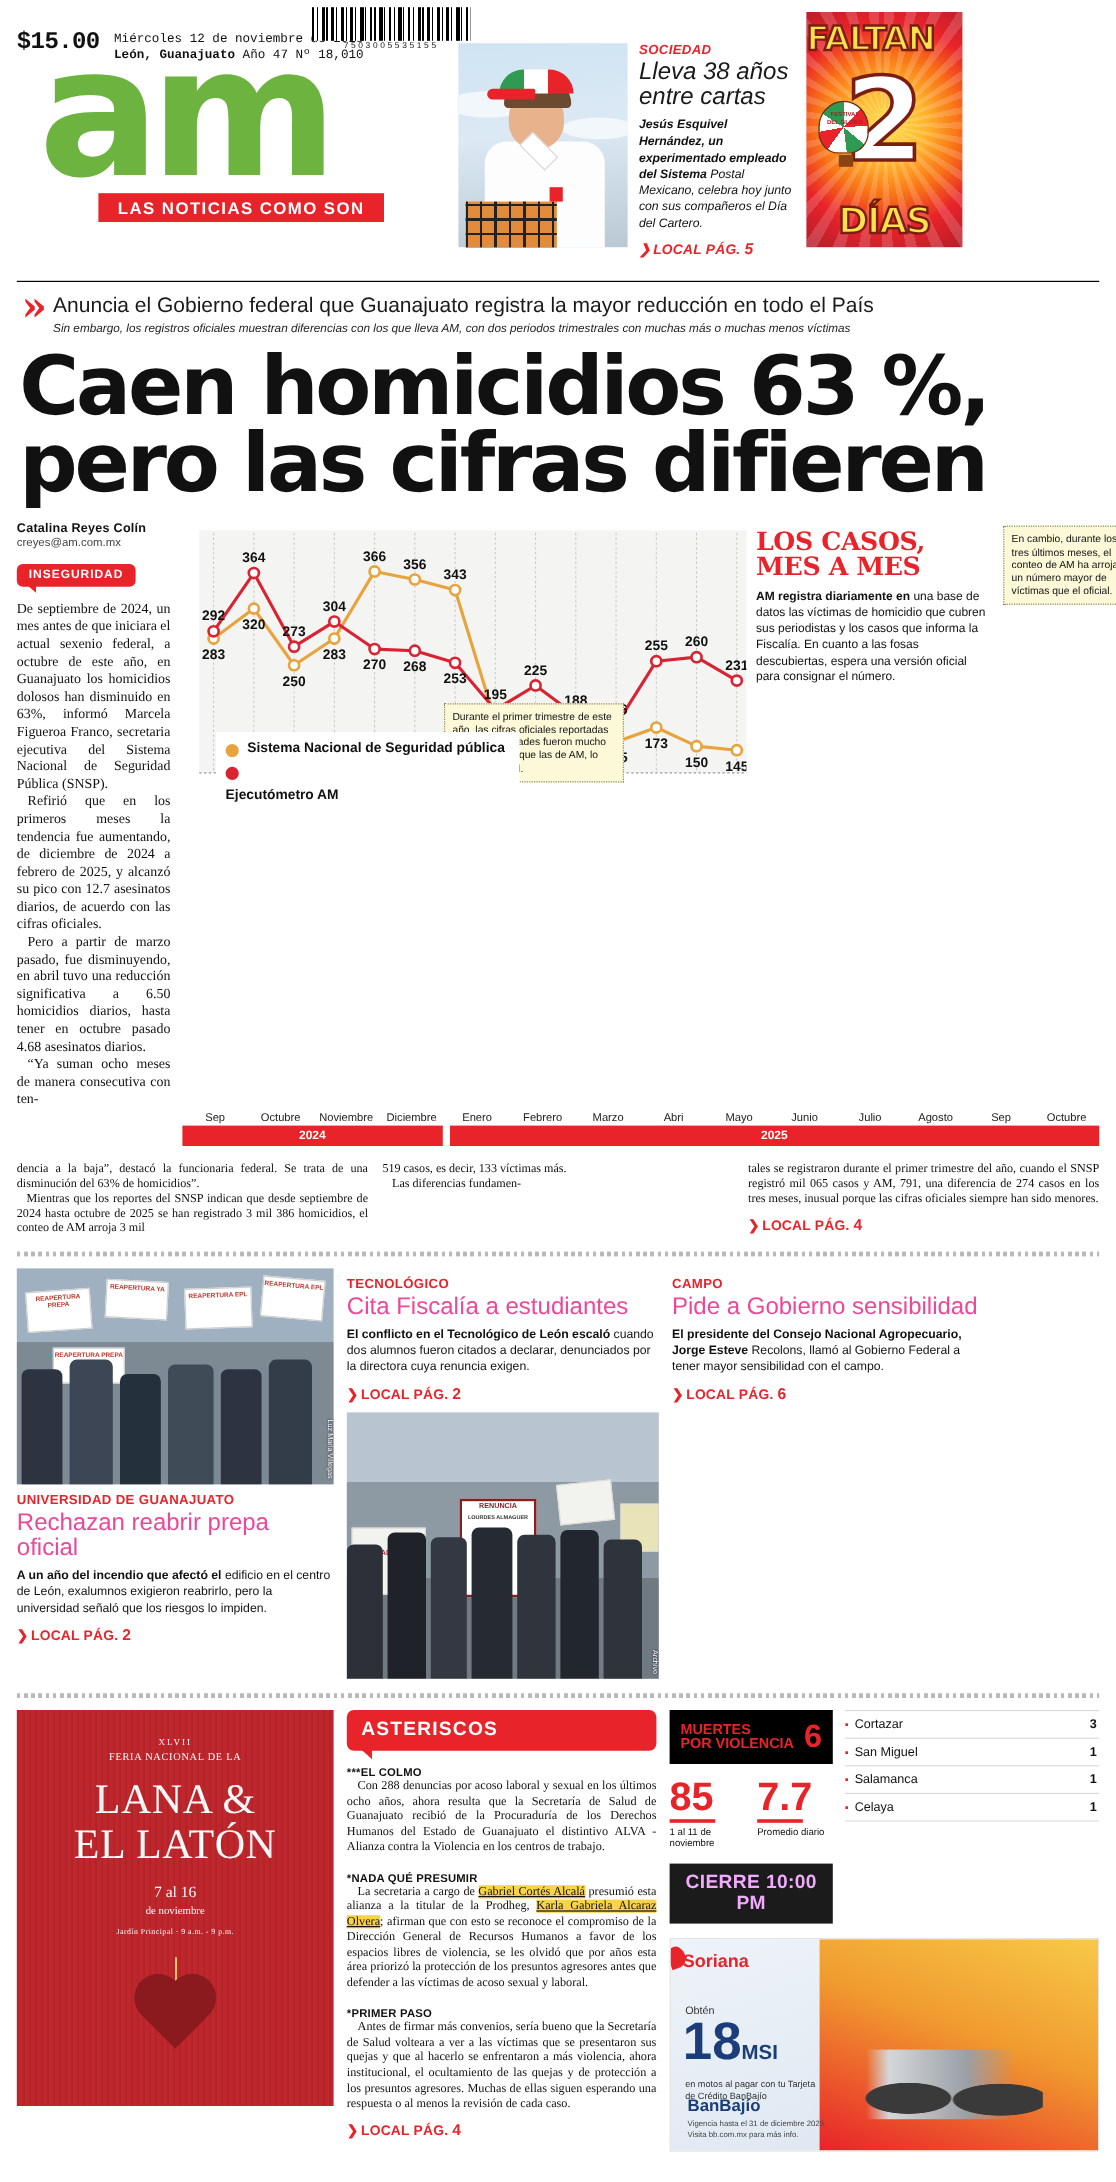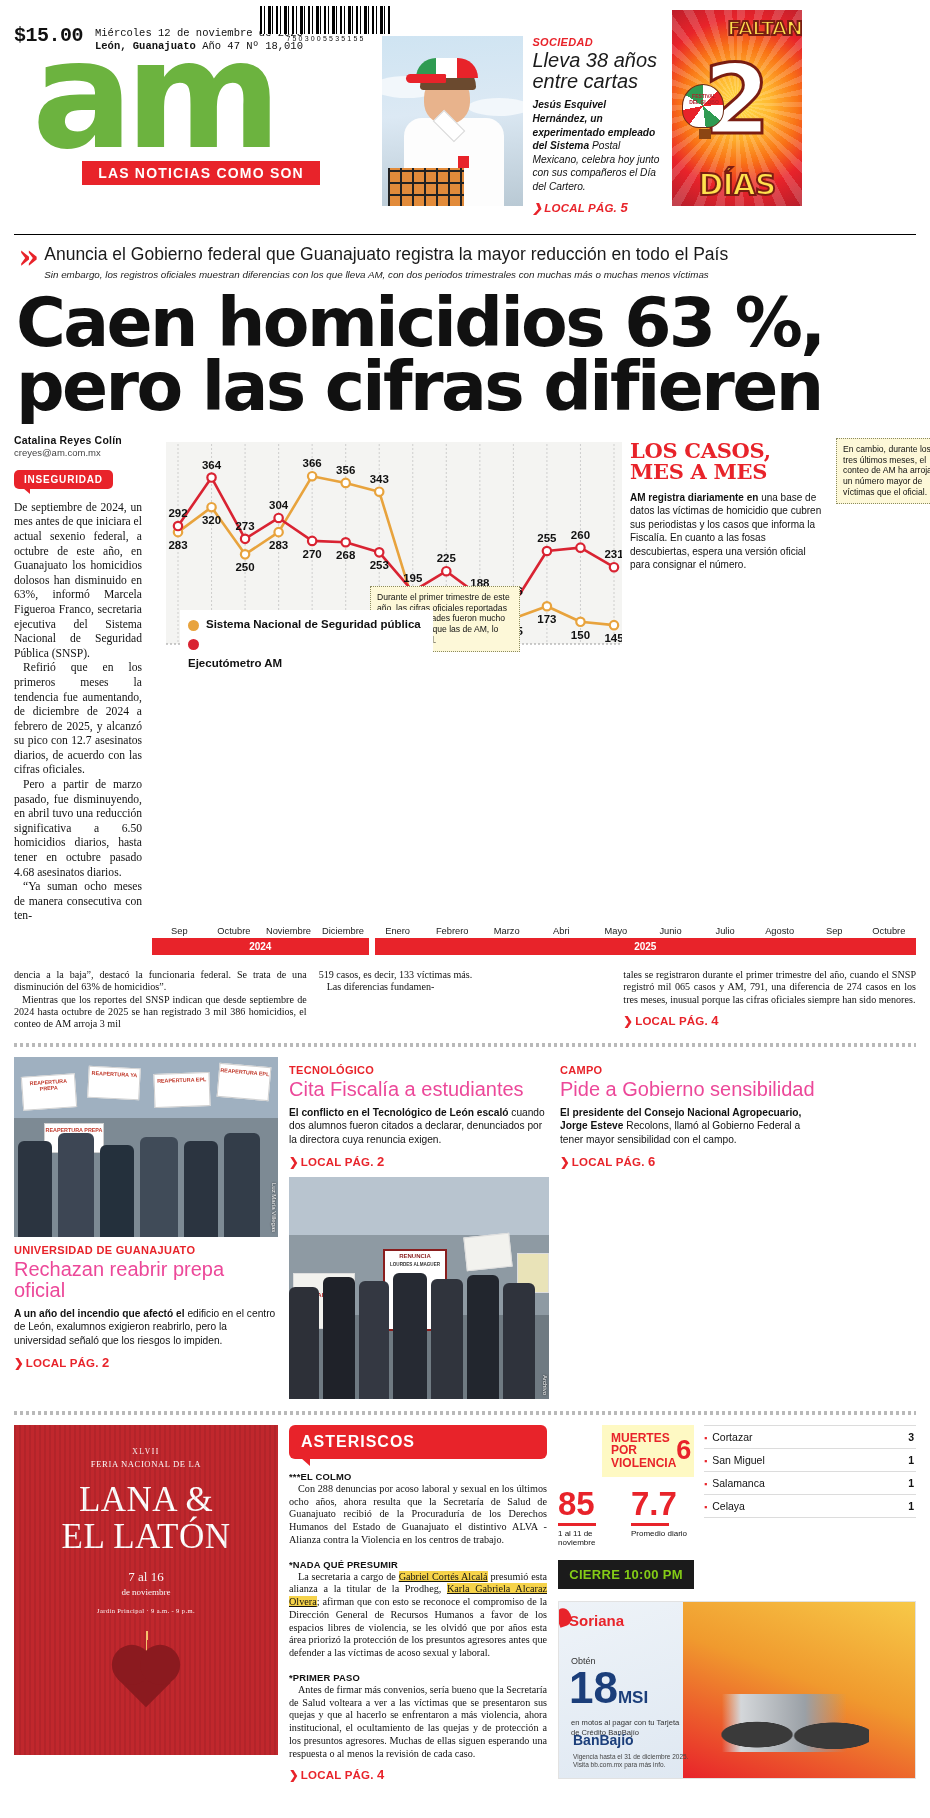--- a/index.html
+++ b/index.html
@@ -58,22 +58,22 @@
   .pagref { color:#e8232a; font-weight:bold; font-size:11.5px; margin-top:7px; letter-spacing:0.2px; }
   .pagref .pg { font-size:13px; }
   .pagref .ar { margin-right:2px; }
 
   
   .promo { position:absolute; left:658px; top:10px; width:130px; height:196px;
       background:radial-gradient(circle at 52% 48%, #ffe14d 0%, #ffb52e 26%, #f97316 48%, #e8232a 70%, #b31d2b 100%);
       overflow:hidden; }
   .promo:before { content:""; position:absolute; inset:0;
       background:repeating-conic-gradient(from 0deg at 50% 48%, rgba(255,255,255,.16) 0deg 5deg, transparent 5deg 11deg); }
-  .promo-t { position:absolute; top:6px; left:0; right:0; text-align:right;
-      font-family:"DejaVu Sans", sans-serif; font-weight:bold; font-size:20px; color:#ffe14d;
+  .promo-t { position:absolute; top:6px; left:0; right:0; text-align:left;
+      font-family:"DejaVu Sans", sans-serif; font-weight:bold; font-size:28px; color:#ffe14d;
       -webkit-text-stroke:2px #7a1d12; letter-spacing:-1px; }
   .promo-n { position:absolute; top:42px; left:0; right:0; text-align:center;
       font-family:"DejaVu Sans", sans-serif; font-weight:bold; font-size:96px; color:#fff;
       -webkit-text-stroke:3px #7a1d12; line-height:1; }
   .promo-d { position:absolute; bottom:4px; left:0; right:0; text-align:center;
       font-family:"DejaVu Sans", sans-serif; font-weight:bold; font-size:30px; color:#ffe14d;
       -webkit-text-stroke:2px #7a1d12; letter-spacing:-1px; }
   .promo-balloon { position:absolute; left:10px; top:74px; width:46px; height:58px; }
   .promo-balloon .bb { width:42px; height:44px; border-radius:50% 50% 40% 40%;
       background:conic-gradient(#fff 0 12%, #e8232a 12% 24%, #fff 24% 36%, #2f9b52 36% 48%, #fff 48% 60%, #e8232a 60% 72%, #fff 72% 84%, #2f9b52 84% 100%);
@@ -213,30 +213,30 @@
       border-left:9px solid transparent; border-top:8px solid #e8232a; }
   .aster h5 { font-size:9.4px; font-weight:bold; margin-top:12px; letter-spacing:.2px; }
   .aster p { font-family:"Liberation Serif", serif; font-size:10.2px; line-height:1.25;
       text-align:justify; text-indent:9px; margin-top:1px; }
   .hl { background:#f6d34a; }
   .ul { text-decoration:underline; }
 
   .statcol { width:358px; }
   .stat-top { display:flex; gap:10px; }
   .stat-left { width:136px; }
-  .mpv { background:#fef9c3; display:flex; align-items:center; justify-content:space-between;
-      padding:7px 9px;margin-left:44px; }
+  .mpv { background:#000000; display:flex; align-items:center; justify-content:space-between;
+      padding:7px 9px; }
   .mpv .lab { color:#e8232a; font-weight:bold; font-size:12px; line-height:1.05; }
   .mpv .val { color:#e8232a; font-weight:bold; font-size:27px; }
   .twostat { display:flex; gap:10px; margin-top:10px; }
   .twostat > div { flex:1; }
   .twostat .n { color:#e8232a; font-weight:bold; font-size:33px; line-height:1; }
   .twostat .bar { height:3px; background:#e8232a; width:38px; margin:3px 0 3px; }
   .twostat .c { font-size:8px; line-height:1.2; }
-  .cierre { background:#1b1b1b; color:#84cc16; font-weight:bold; font-size:13px; text-align:center;
+  .cierre { background:#1b1b1b; color:#f0abfc; font-weight:bold; font-size:16px; text-align:center;
       padding:7px 0; margin-top:12px; letter-spacing:.3px; }
   .citylist { flex:1; }
   .citylist .row { display:flex; justify-content:space-between; align-items:center;
       border-bottom:1px solid #dcdcdc; padding:5px 2px 5px 0; font-size:10.5px; }
   .citylist .row:first-child { border-top:1px solid #dcdcdc; }
   .citylist .nm:before { content:"▪"; color:#e8232a; margin-right:5px; font-size:9px; }
   .citylist .ct { font-weight:bold; }
 
   .ad-bank { margin-top:12px; height:178px; background:#fff; border:1px solid #e2e2e2; position:relative; overflow:hidden; }
   .ad-bank .left { position:absolute; left:0; top:0; width:126px; height:100%;

